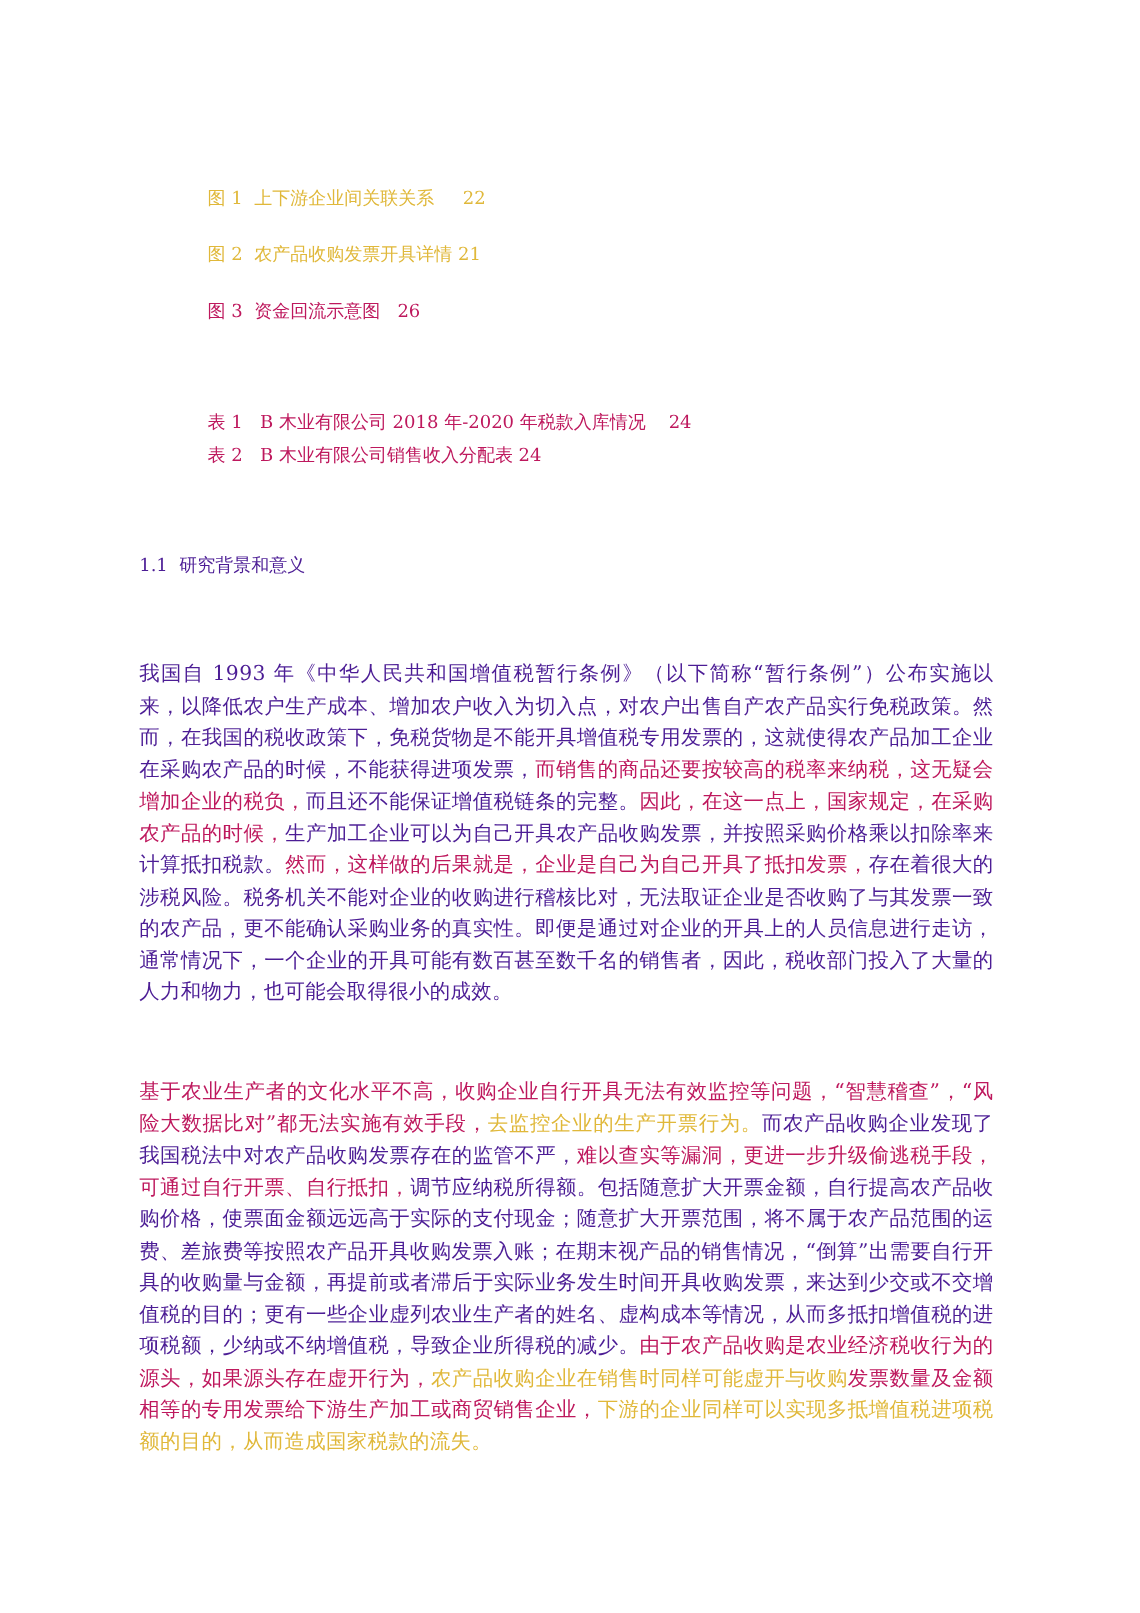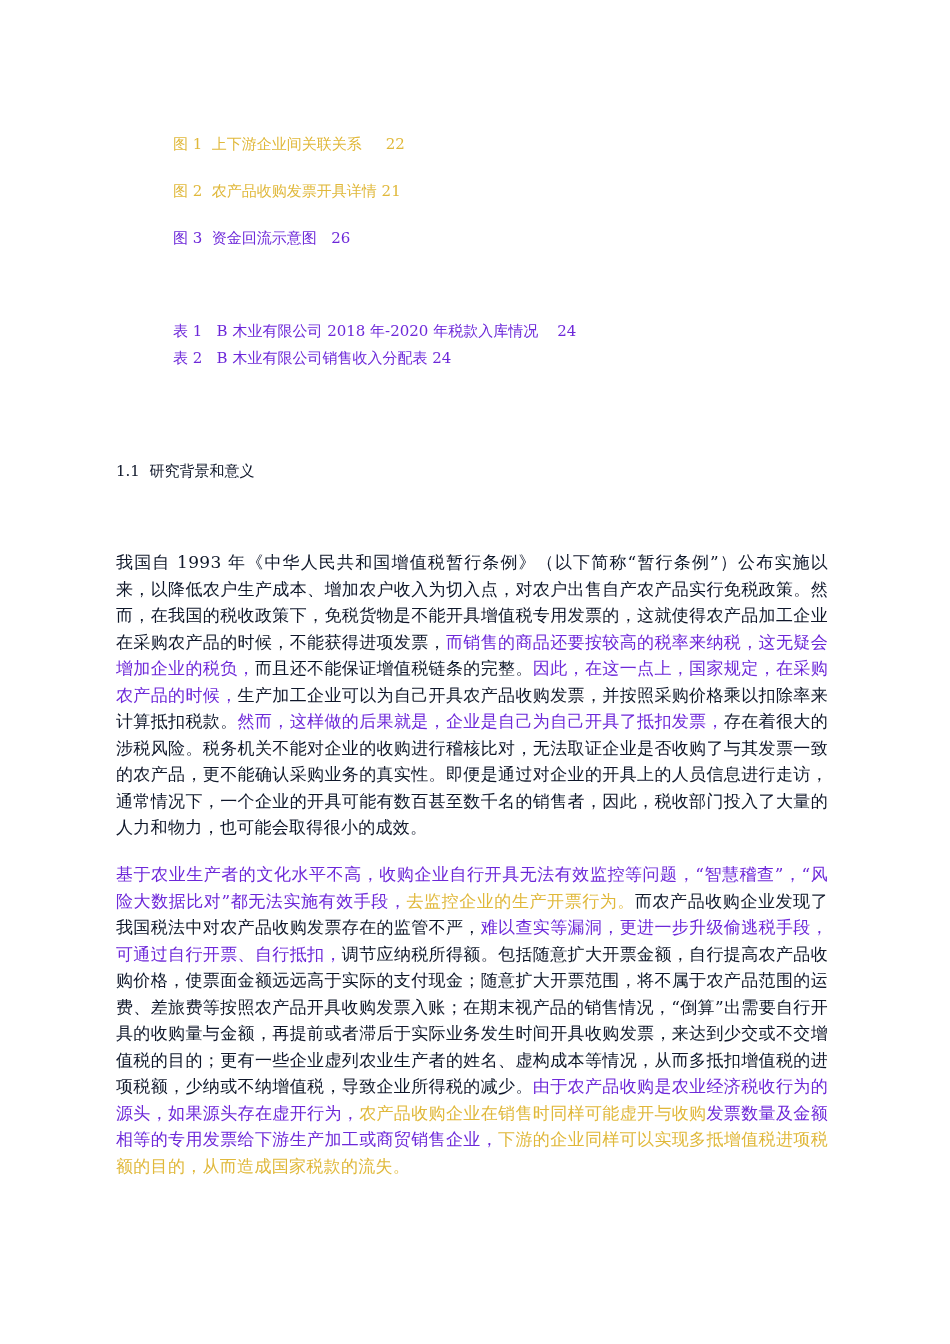--- a/index.html
+++ b/index.html
@@ -1,24 +1,24 @@
 <!DOCTYPE html>
 <html><head>
   <meta charset="utf-8">
   <style>
     html, body { margin: 0; padding: 0; background: #ffffff; }
     body { width: 950px; height: 1344px; position: relative; overflow: hidden;
            font-family: "DejaVu Serif", "Liberation Serif", serif; color: #444444; }
-    .toc-entry { position: absolute; left: 173px; font-size: 15px; line-height: 20px; white-space: pre; }
+    .toc-entry { position: absolute; left: 173px; font-size: 15px; line-height: 20px; white-space: pre; margin-top: 21px; }
     .heading { position: absolute; left: 116px; top: 461px; font-size: 15px; line-height: 20px; white-space: pre; }
     .para { position: absolute; left: 116px; width: 712px; font-size: 17px; line-height: 26.5px;
             text-align: justify; letter-spacing: 0.3px; }
     .seg { }
-    .c-gray { color: #6d28d9; }
-    .c-red { color: #0f172a; }
+    .c-gray { color: #be185d; }
+    .c-red { color: #4c1d95; }
     .c-gold { color: #e0b83a; }
   </style>
 </head>
 <body>
 
 <div>
   <div>
     <div class="toc-entry c-gold" style="top:134px;">图 1  上下游企业间关联关系     22</div>
     <div class="toc-entry c-gold" style="top:181px;">图 2  农产品收购发票开具详情 21</div>
     <div class="toc-entry c-gray" style="top:228px;">图 3  资金回流示意图   26</div>
@@ -28,16 +28,16 @@
     <div class="toc-entry c-gray" style="top:321px;text-align:center;">表 1   B 木业有限公司 2018 年-2020 年税款入库情况    24</div>
     <div class="toc-entry c-gray" style="top:348px;">表 2   B 木业有限公司销售收入分配表 24</div>
   </div>
 
   <div class="heading c-red">1.1  研究背景和意义</div>
 
   <div class="para" style="top:549px;">
     <span class="seg c-red">我国自 1993 年《中华人民共和国增值税暂行条例》（以下简称“暂行条例”）公布实施以来，以降低农户生产成本、增加农户收入为切入点，对农户出售自产农产品实行免税政策。然而，在我国的税收政策下，免税货物是不能开具增值税专用发票的，这就使得农产品加工企业在采购农产品的时候，不能获得进项发票，</span><span class="seg c-gray">而销售的商品还要按较高的税率来纳税，这无疑会增加企业的税负，</span><span class="seg c-red">而且还不能保证增值税链条的完整。</span><span class="seg c-gray">因此，在这一点上，国家规定，在采购农产品的时候，</span><span class="seg c-red">生产加工企业可以为自己开具农产品收购发票，并按照采购价格乘以扣除率来计算抵扣税款。</span><span class="seg c-gray">然而，这样做的后果就是，企业是自己为自己开具了抵扣发票，</span><span class="seg c-red">存在着很大的涉税风险。税务机关不能对企业的收购进行稽核比对，无法取证企业是否收购了与其发票一致的农产品，更不能确认采购业务的真实性。即便是通过对企业的开具上的人员信息进行走访，通常情况下，一个企业的开具可能有数百甚至数千名的销售者，因此，税收部门投入了大量的人力和物力，也可能会取得很小的成效。</span>
   </div>
 
-  <div class="para" style="top:861px;">
+  <div class="para" style="top:897px;">
     <span class="seg c-gray">基于农业生产者的文化水平不高，收购企业自行开具无法有效监控等问题，“智慧稽查”，“风险大数据比对”都无法实施有效手段，</span><span class="seg c-gold">去监控企业的生产开票行为。</span><span class="seg c-red">而农产品收购企业发现了我国税法中对农产品收购发票存在的监管不严，</span><span class="seg c-gray">难以查实等漏洞，更进一步升级偷逃税手段，可通过自行开票、自行抵扣，</span><span class="seg c-red">调节应纳税所得额。包括随意扩大开票金额，自行提高农产品收购价格，使票面金额远远高于实际的支付现金；随意扩大开票范围，将不属于农产品范围的运费、差旅费等按照农产品开具收购发票入账；在期末视产品的销售情况，“倒算”出需要自行开具的收购量与金额，再提前或者滞后于实际业务发生时间开具收购发票，来达到少交或不交增值税的目的；更有一些企业虚列农业生产者的姓名、虚构成本等情况，从而多抵扣增值税的进项税额，少纳或不纳增值税，导致企业所得税的减少。</span><span class="seg c-gray">由于农产品收购是农业经济税收行为的源头，如果源头存在虚开行为，</span><span class="seg c-gold">农产品收购企业在销售时同样可能虚开与收购</span><span class="seg c-gray">发票数量及金额相等的专用发票给下游生产加工或商贸销售企业，</span><span class="seg c-gold">下游的企业同样可以实现多抵增值税进项税额的目的，从而造成国家税款的流失。</span>
   </div>
 </div>
 
 </body></html>

